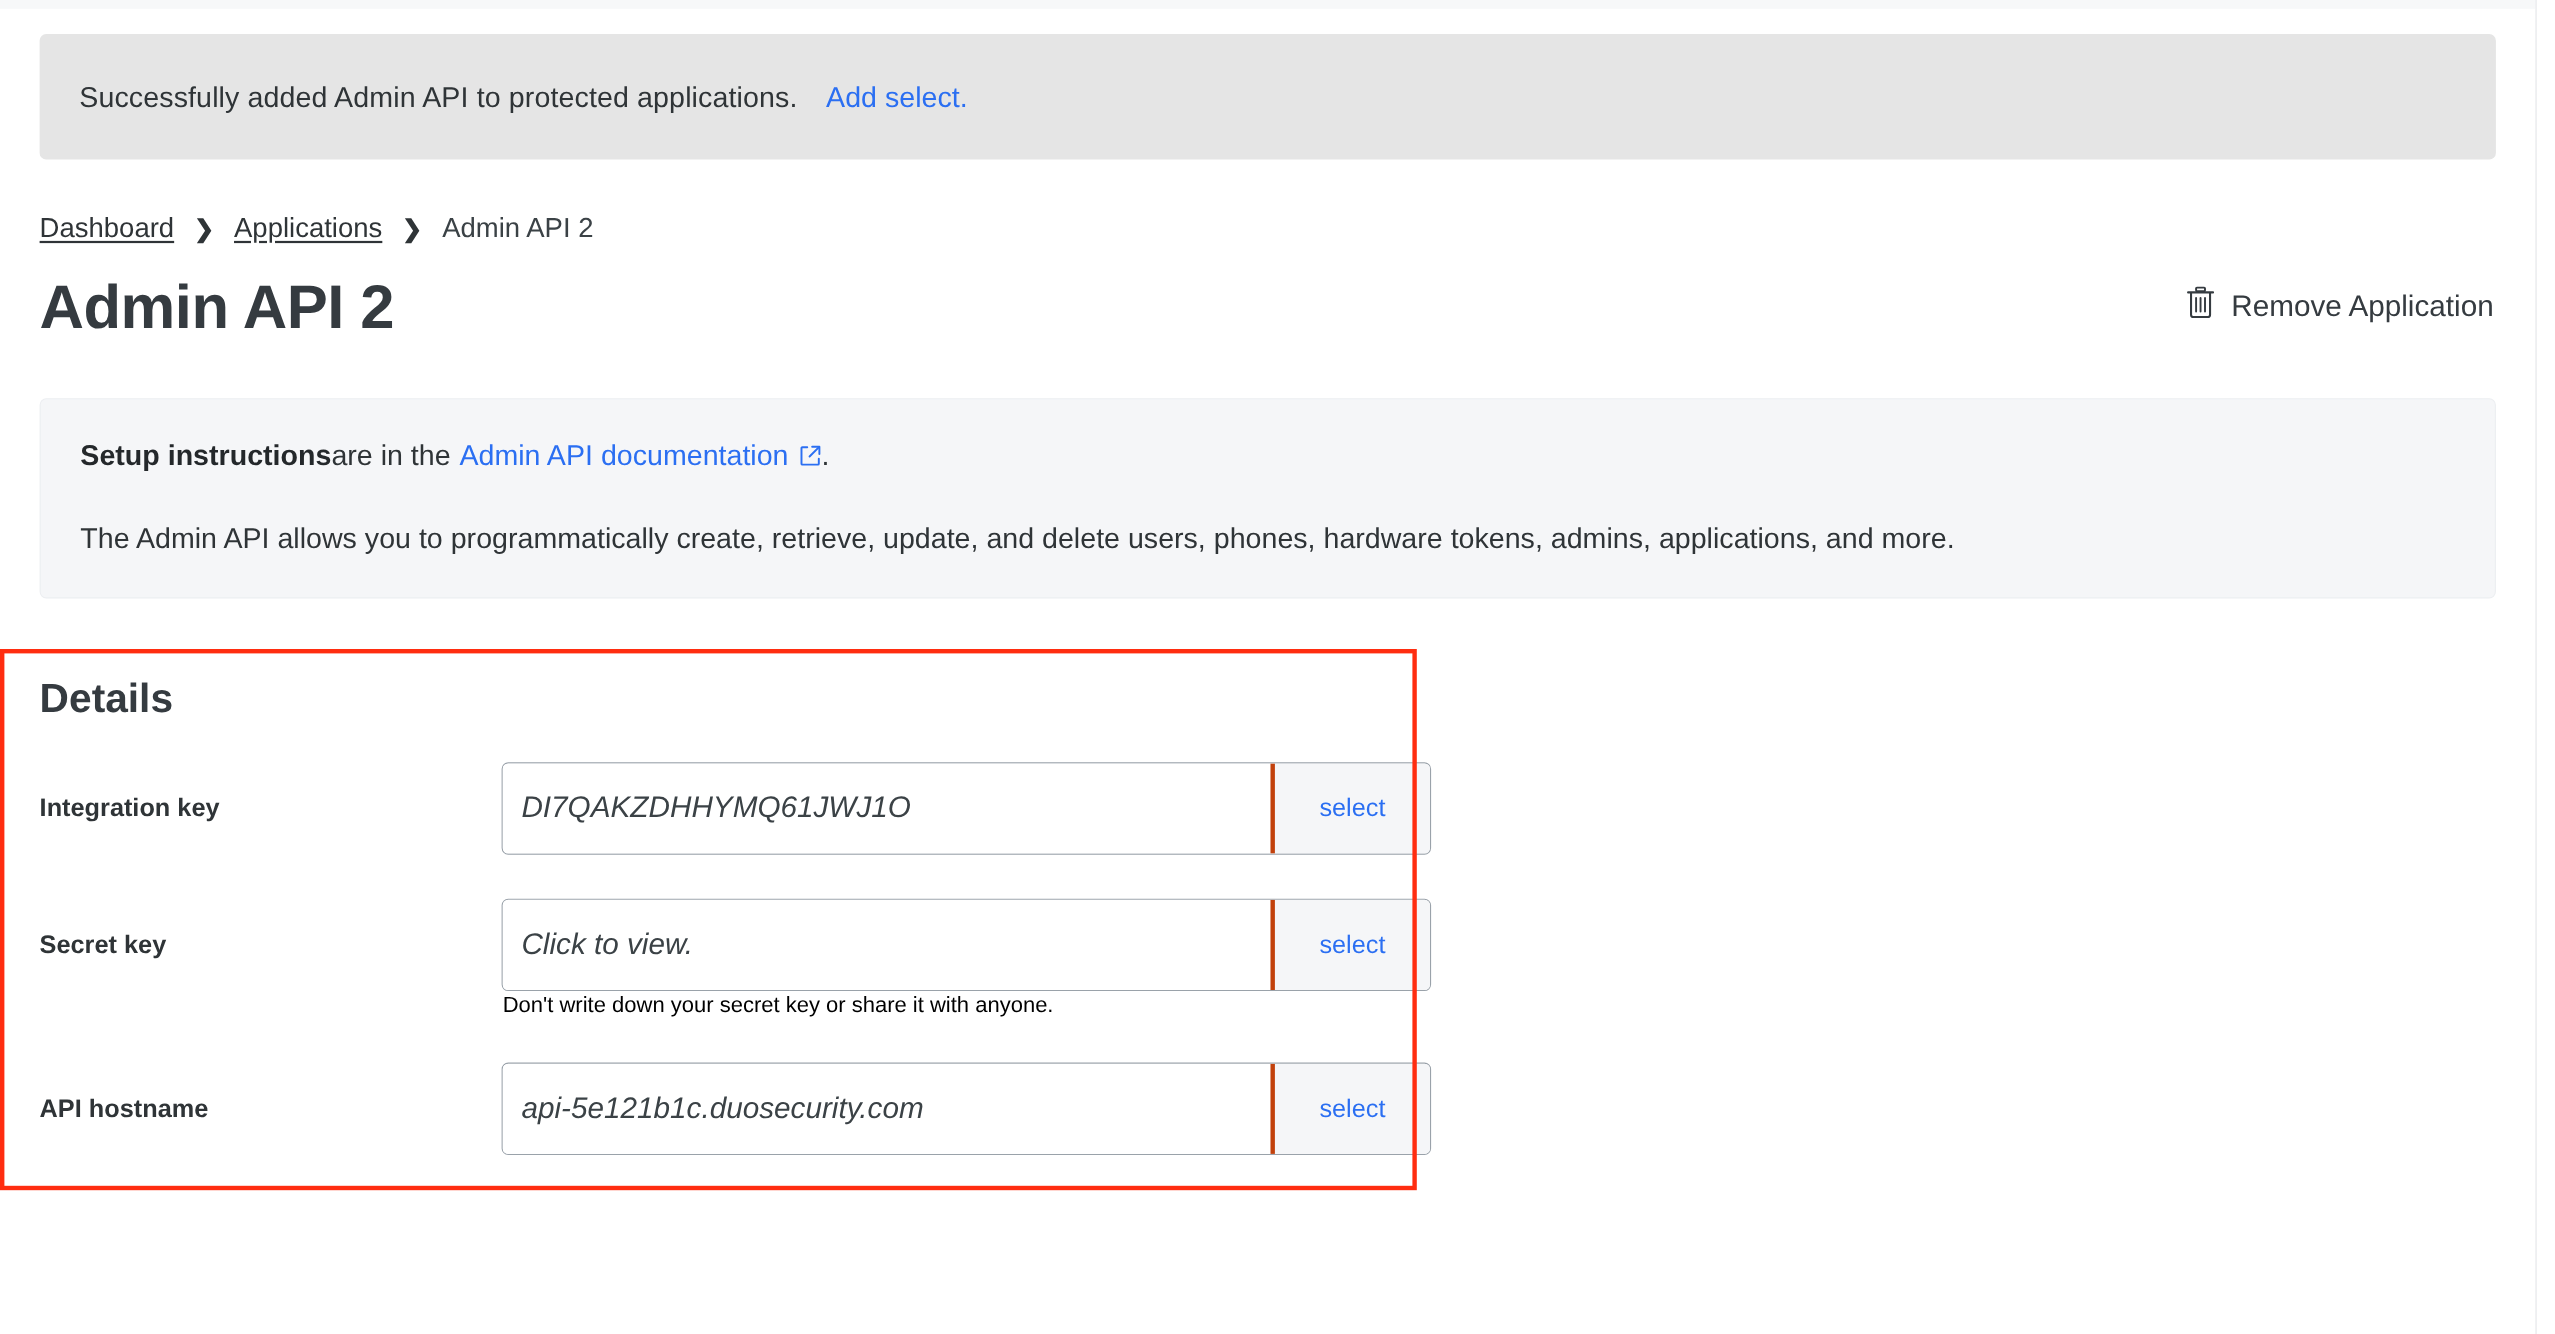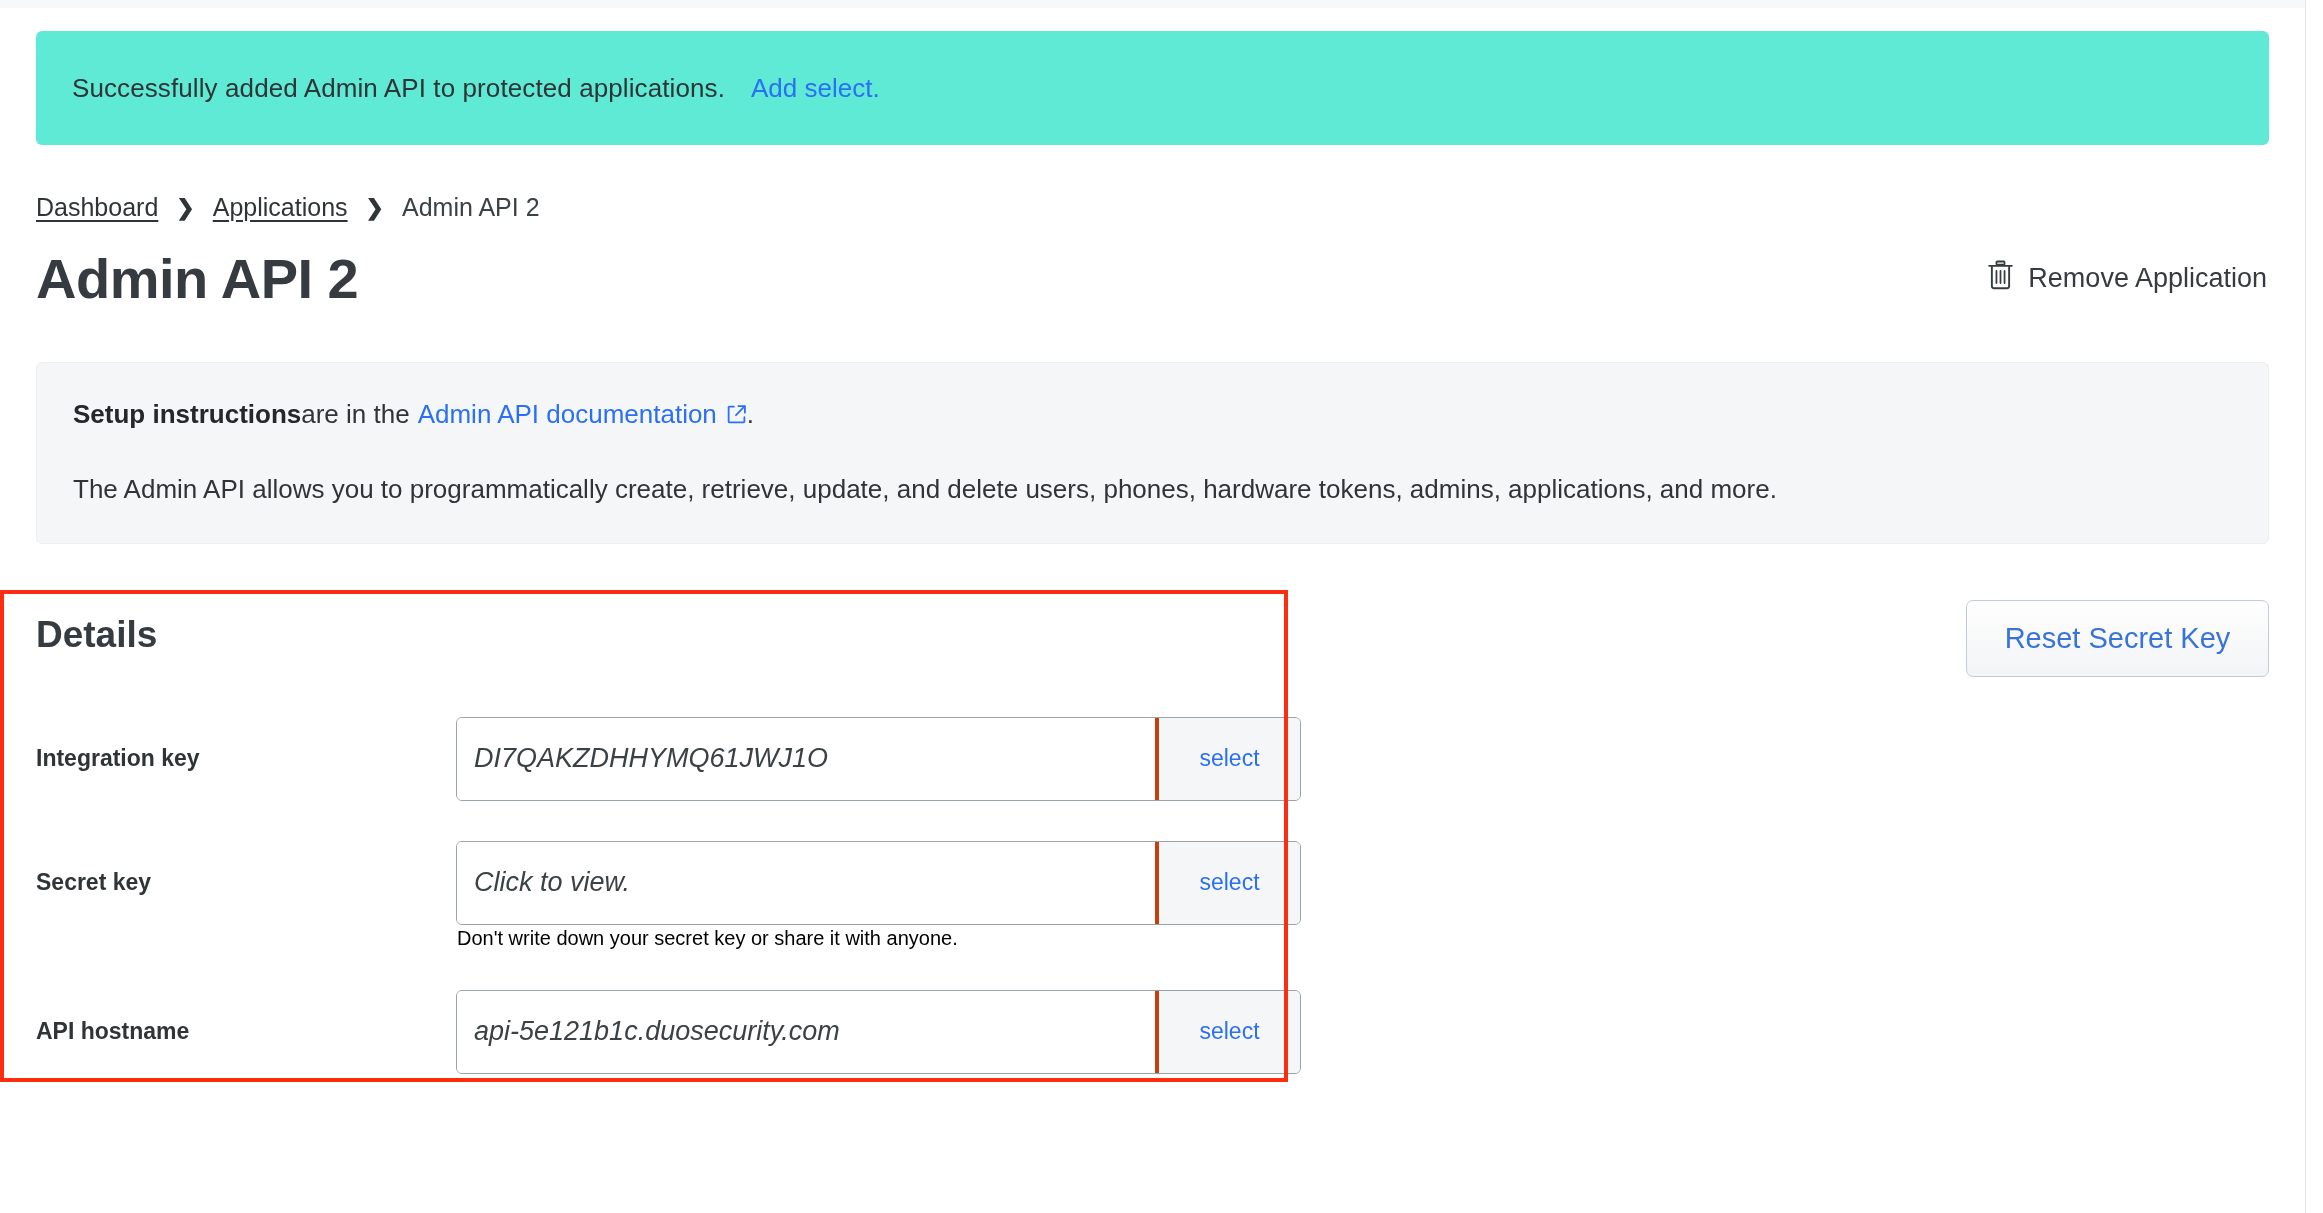--- a/index.html
+++ b/index.html
@@ -32,21 +32,21 @@
   .content {
     position: absolute;
     top: 0; left: 0;
     width: 2305px;
     padding: 0 36px;
   }
 
   
   .banner {
     margin-top: 31px;
-    background: #5eead4;
+    background: #e5e5e5;
     border-radius: 6px;
     height: 114px;
     display: flex;
     align-items: center;
     padding: 0 36px;
   }
   .banner-text {
     font-size: 26px;
     color: #2f3437;
     letter-spacing: .1px;
@@ -288,21 +288,20 @@
         <span>.</span>
       </div>
       <div class="info-line2">The Admin API allows you to programmatically create, retrieve, update, and delete users, phones, hardware tokens, admins, applications, and more.</div>
     </div>
 
     <div class="details-wrap">
       <div class="highlight-box"></div>
 
       <div class="details-header">
         <h2 class="details-title">Details</h2>
-        <button class="reset-btn">Reset Secret Key</button>
       </div>
 
       <div class="field-row">
         <div class="field-label">Integration key</div>
         <div class="input-group">
           <div class="input-value">DI7QAKZDHHYMQ61JWJ1O</div>
           <div class="select-btn">select</div>
         </div>
       </div>
 

